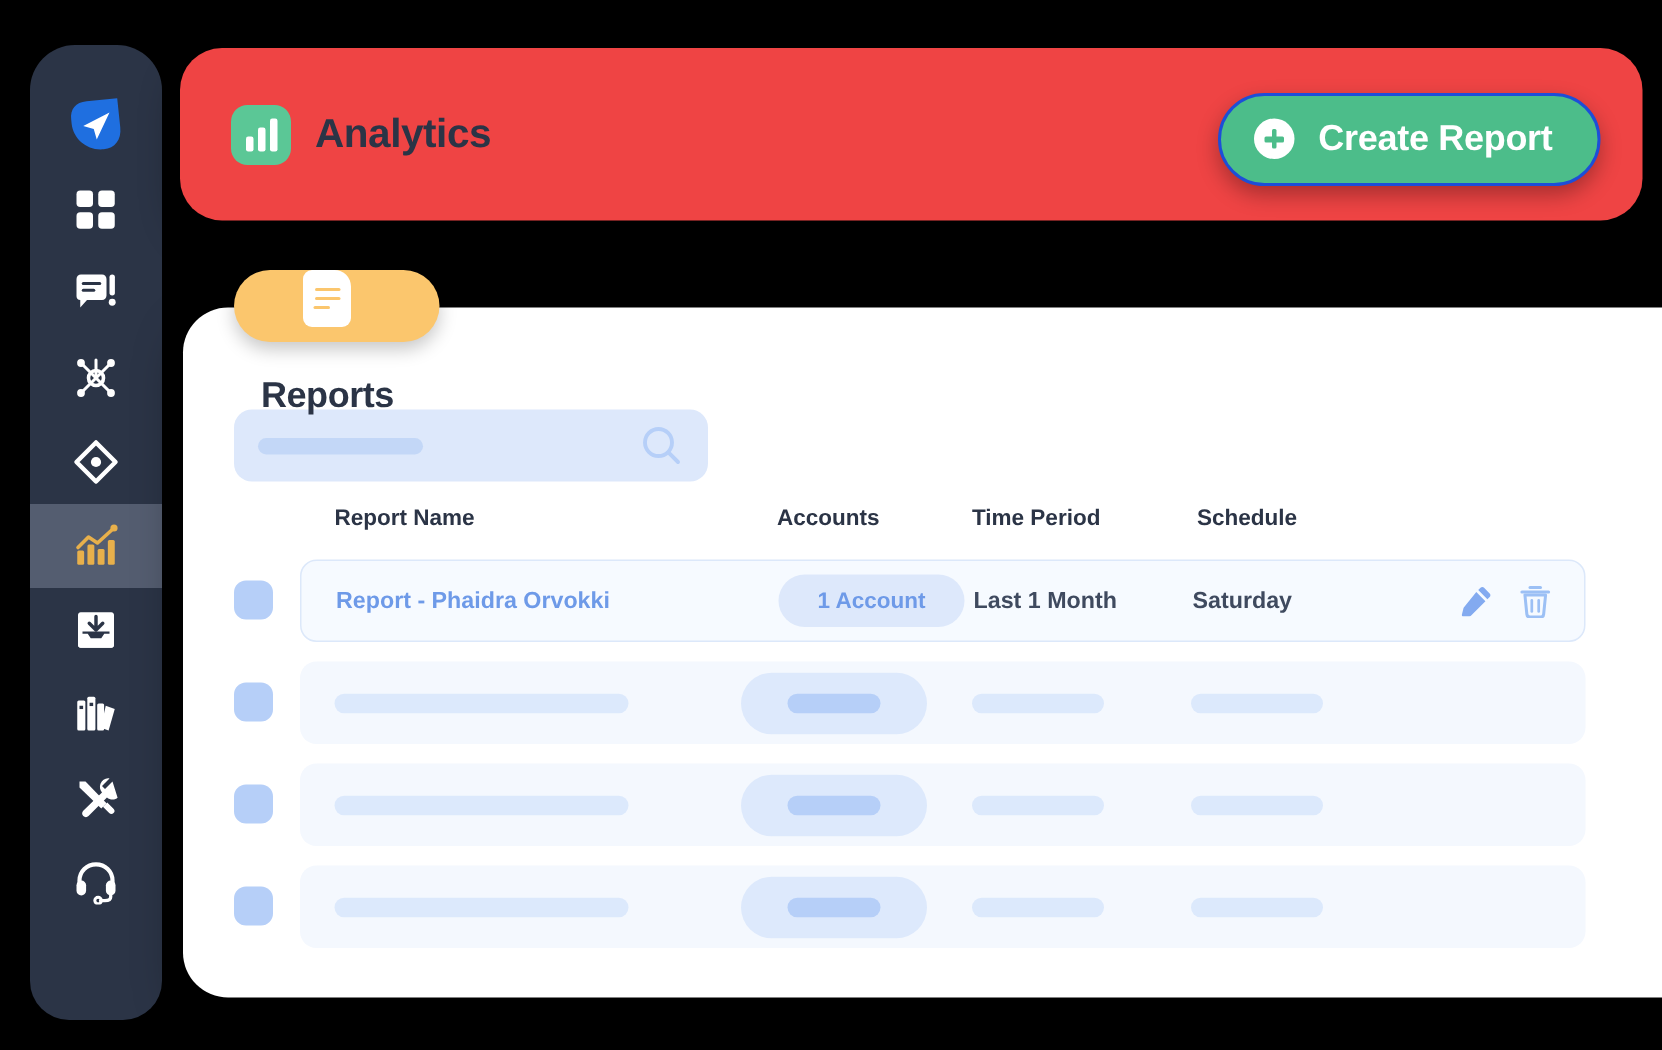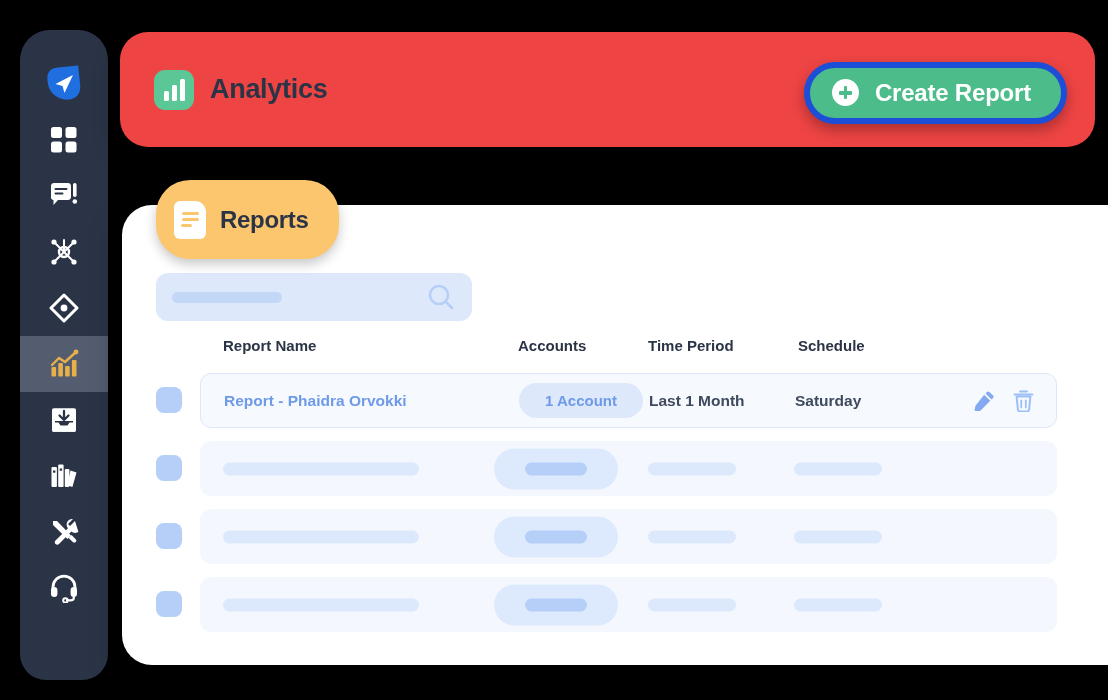--- a/index.html
+++ b/index.html
@@ -83,21 +83,21 @@
     margin-left: 16px;
     letter-spacing: -0.3px;
   }
 
   #create-report-btn {
     margin-left: auto;
     height: 62px;
     padding: 0 30px 0 22px;
     border-radius: 34px;
     background: #4cbd8a;
-    border: 6px solid #1d4ed8;
+    border: 2px solid #1d4ed8;
     display: flex;
     align-items: center;
     gap: 16px;
     cursor: pointer;
     box-shadow: 0 6px 14px rgba(0,0,0,0.3);
     position: relative;
     top: 3px;
   }
   .plus-circle {
     width: 27px; height: 27px;
@@ -132,31 +132,32 @@
     border-radius: 30px;
     box-shadow: 0 14px 30px rgba(0,0,0,0.5);
     overflow: hidden;
   }
 
   
   #reports-tab {
     position: absolute;
     left: 156px;
     top: 180px;
-    height: 79px;
+    height: 48px;
     padding: 0 30px 0 18px;
     border-radius: 34px;
     background: #fcc濃;
     background: #fbc濃;
     background: #fbc66d;
     display: flex;
     align-items: center;
-    gap: 14px;
+    gap: 32px;
     cursor: pointer;
     box-shadow: 0 5px 12px rgba(0,0,0,0.22);
+    flex-direction: column;
   }
   .doc-icon {
     width: 32px; height: 38px;
     background: #ffffff;
     border-radius: 6px 11px 6px 6px;
     position: relative;
     display: flex;
     flex-direction: column;
     justify-content: center;
     align-items: center;

